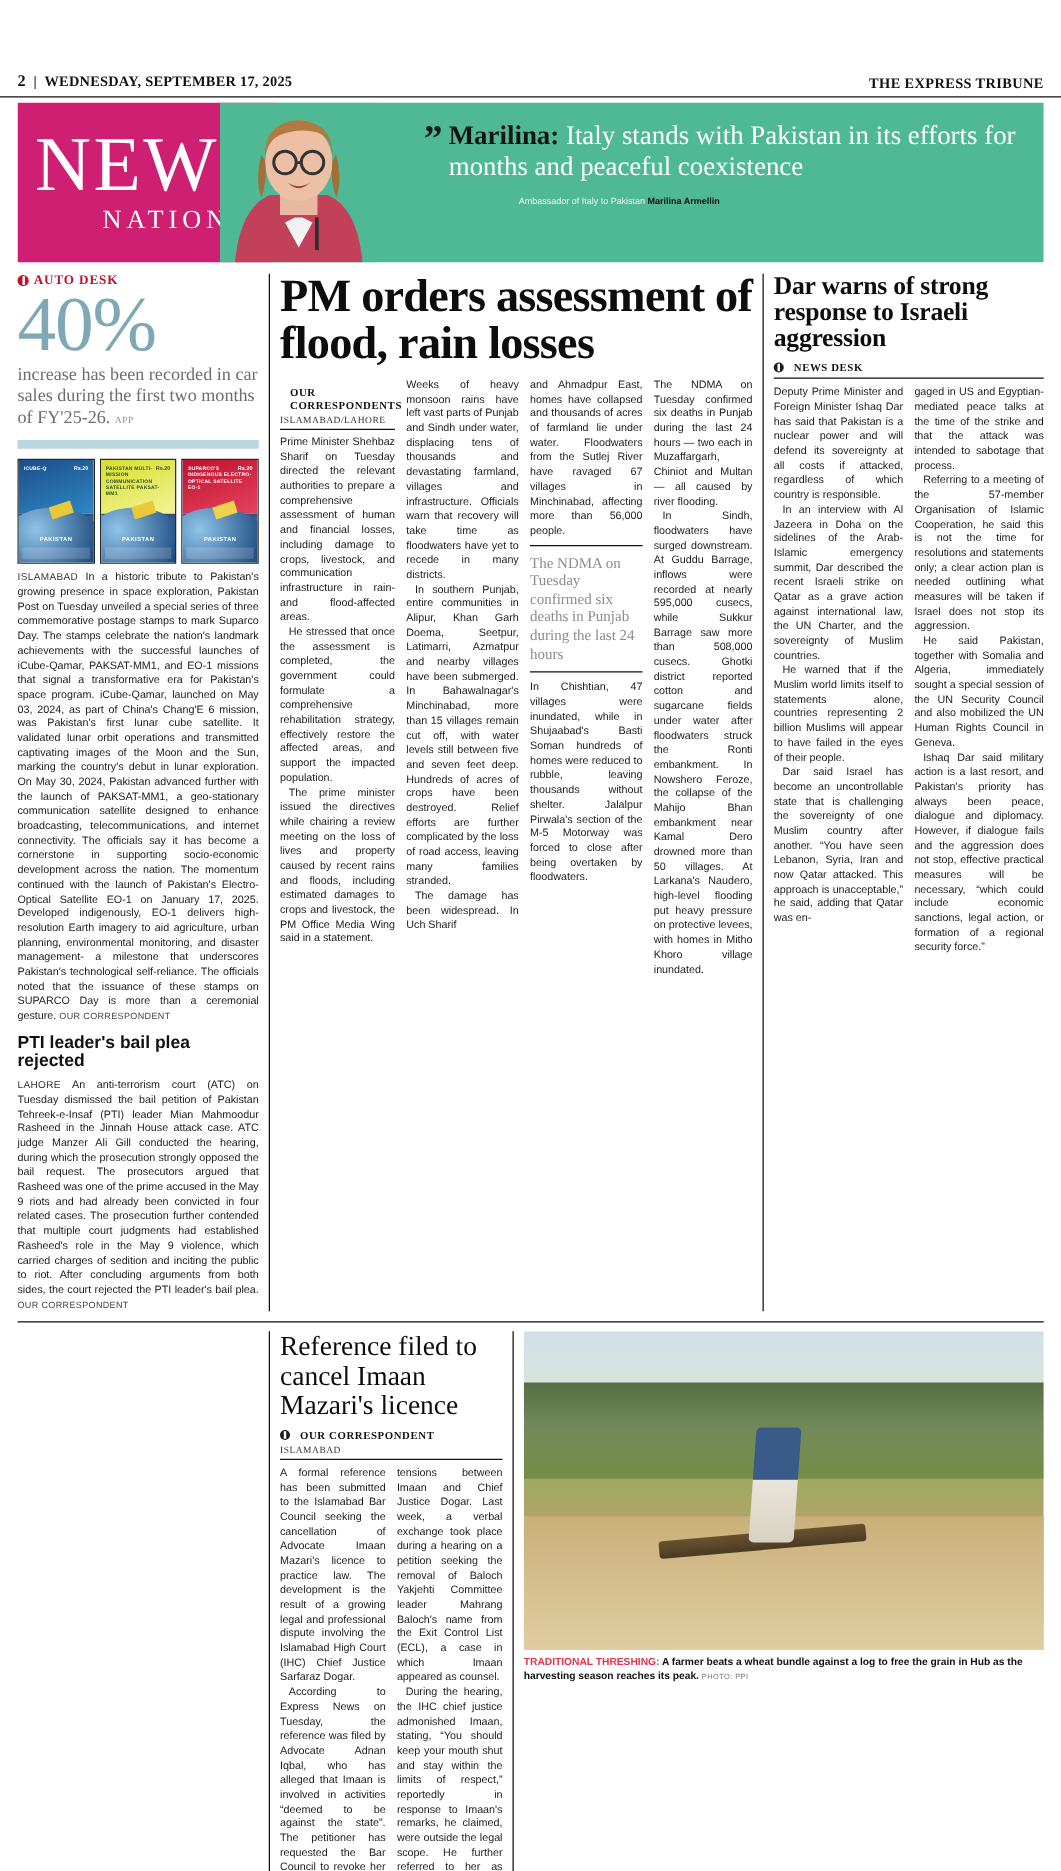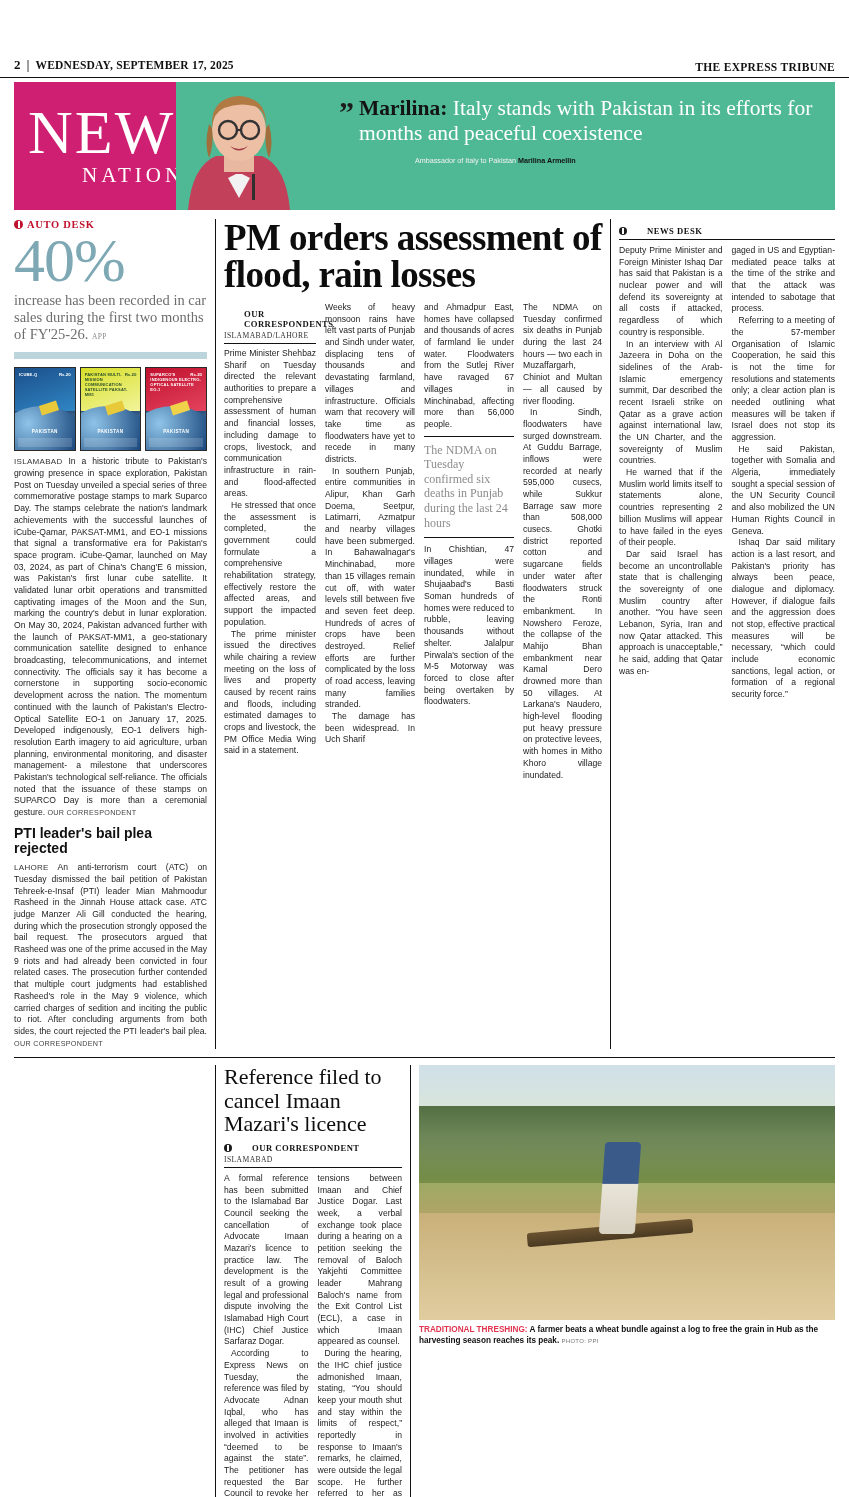--- a/index.html
+++ b/index.html
@@ -126,21 +126,21 @@
   .h-mid {
     font-family:"Liberation Serif",serif; font-weight:400; font-size:22px; line-height:1.07;
     color:#0d0d0d;
   }
   .h-mid2 {
     font-family:"Liberation Serif",serif; font-weight:400; font-size:20px; line-height:1.07;
     color:#0d0d0d;
   }
 
   .byline { margin:7px 0 0 0; }
-  .byline-row { display:flex; align-items:center; gap:20px; }
+  .byline-row { display:flex; align-items:center; gap:8px; }
   .byline-row .bg {
     width:8px;height:8px;border-radius:50%;background:#1c1c1c;position:relative;display:inline-block;
   }
   .byline-row .bg:after{content:"";position:absolute;left:3px;top:1px;width:2px;height:6px;background:#fff;}
   .byline-name {
     font-family:"Liberation Serif",serif; font-weight:700; font-size:8.6px; letter-spacing:.5px;
     color:#111; font-variant:small-caps;
   }
   .byline-city {
     font-family:"Liberation Serif",serif; font-size:7.6px; letter-spacing:.4px; color:#333;
@@ -327,20 +327,21 @@
           <div style="flex:1;">
             <div class="body-text">
               <p>The NDMA on Tuesday confirmed six deaths in Punjab during the last 24 hours — two each in Muzaffargarh, Chiniot and Multan — all caused by river flooding.</p>
               <p>In Sindh, floodwaters have surged downstream. At Guddu Barrage, inflows were recorded at nearly 595,000 cusecs, while Sukkur Barrage saw more than 508,000 cusecs. Ghotki district reported cotton and sugarcane fields under water after floodwaters struck the Ronti embankment. In Nowshero Feroze, the collapse of the Mahijo Bhan embankment near Kamal Dero drowned more than 50 villages. At Larkana's Naudero, high-level flooding put heavy pressure on protective levees, with homes in Mitho Khoro village inundated.</p>
             </div>
           </div>
         </div>
       </div>
 
       <div class="colR">
+        <h2 class="h-right">Dar warns of strong response to Israeli aggression</h2>
         <div class="byline">
           <div class="byline-row">
             <span class="bg"></span>
             <span class="byline-name">NEWS DESK</span>
           </div>
           <div style="border-bottom:1px solid #111;margin-top:3px;"></div>
         </div>
         <div style="display:flex;gap:9px;margin-top:5px;">
           <div style="flex:1;" class="body-text">
             <p>Deputy Prime Minister and Foreign Minister Ishaq Dar has said that Pakistan is a nuclear power and will defend its sovereignty at all costs if attacked, regardless of which country is responsible.</p>

